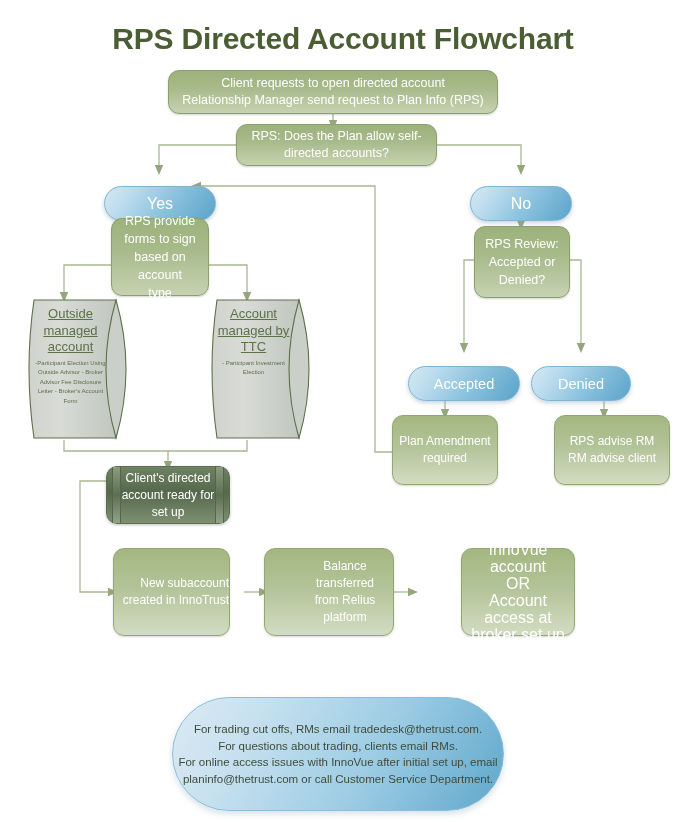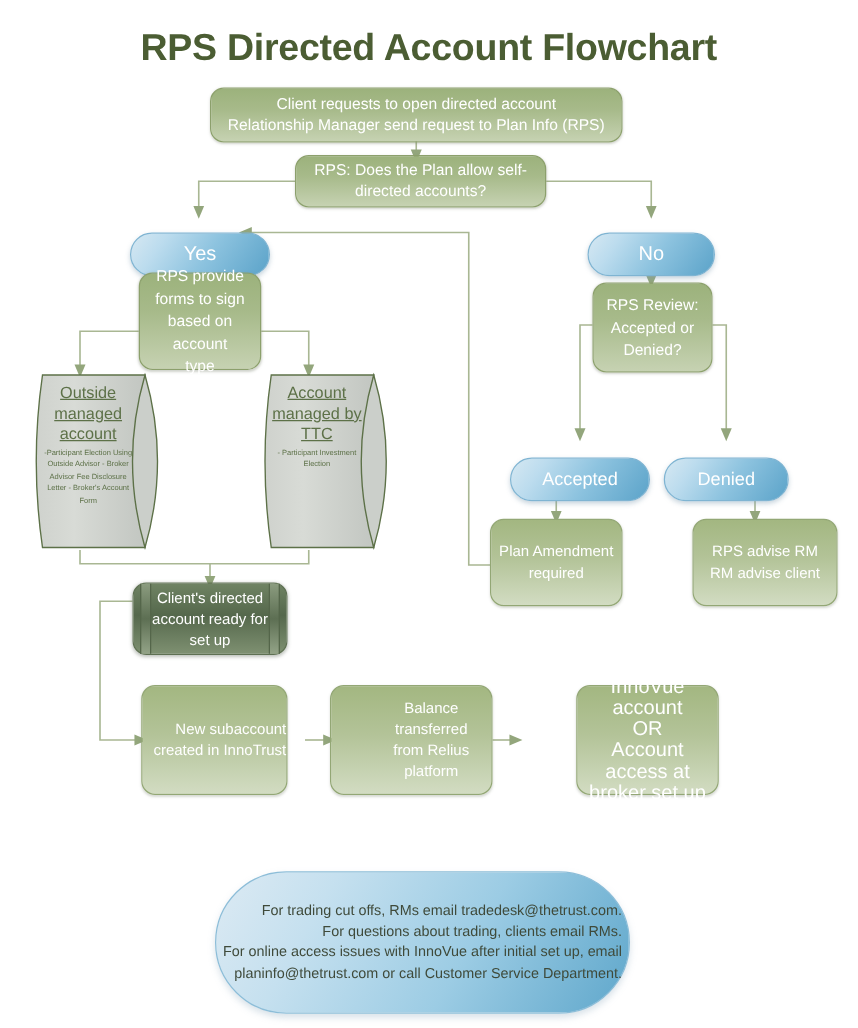--- a/index.html
+++ b/index.html
@@ -239,20 +239,20 @@
 from Relius platform</span>
   </div>
 
   <div class="node green2" style="left:413px;top:548px;width:114px;height:88px;font-size:16px;line-height:17px;margin-left:48px;">
     <span class="t">InnoVue account
 OR
 Account access at
 broker set up</span>
   </div>
 
-  <div class="note" style="left:172px;top:697px;width:330px;height:112px;text-align:right;">
+  <div class="note" style="left:172px;top:697px;width:330px;height:112px;">
     <span class="t" style="white-space:pre-line;">For trading cut offs, RMs email tradedesk@thetrust.com.
 For questions about trading, clients email RMs.
 For online access issues with InnoVue after initial set up, email
 planinfo@thetrust.com or call Customer Service Department.</span>
   </div>
 
 </div>
 
 </body></html>

